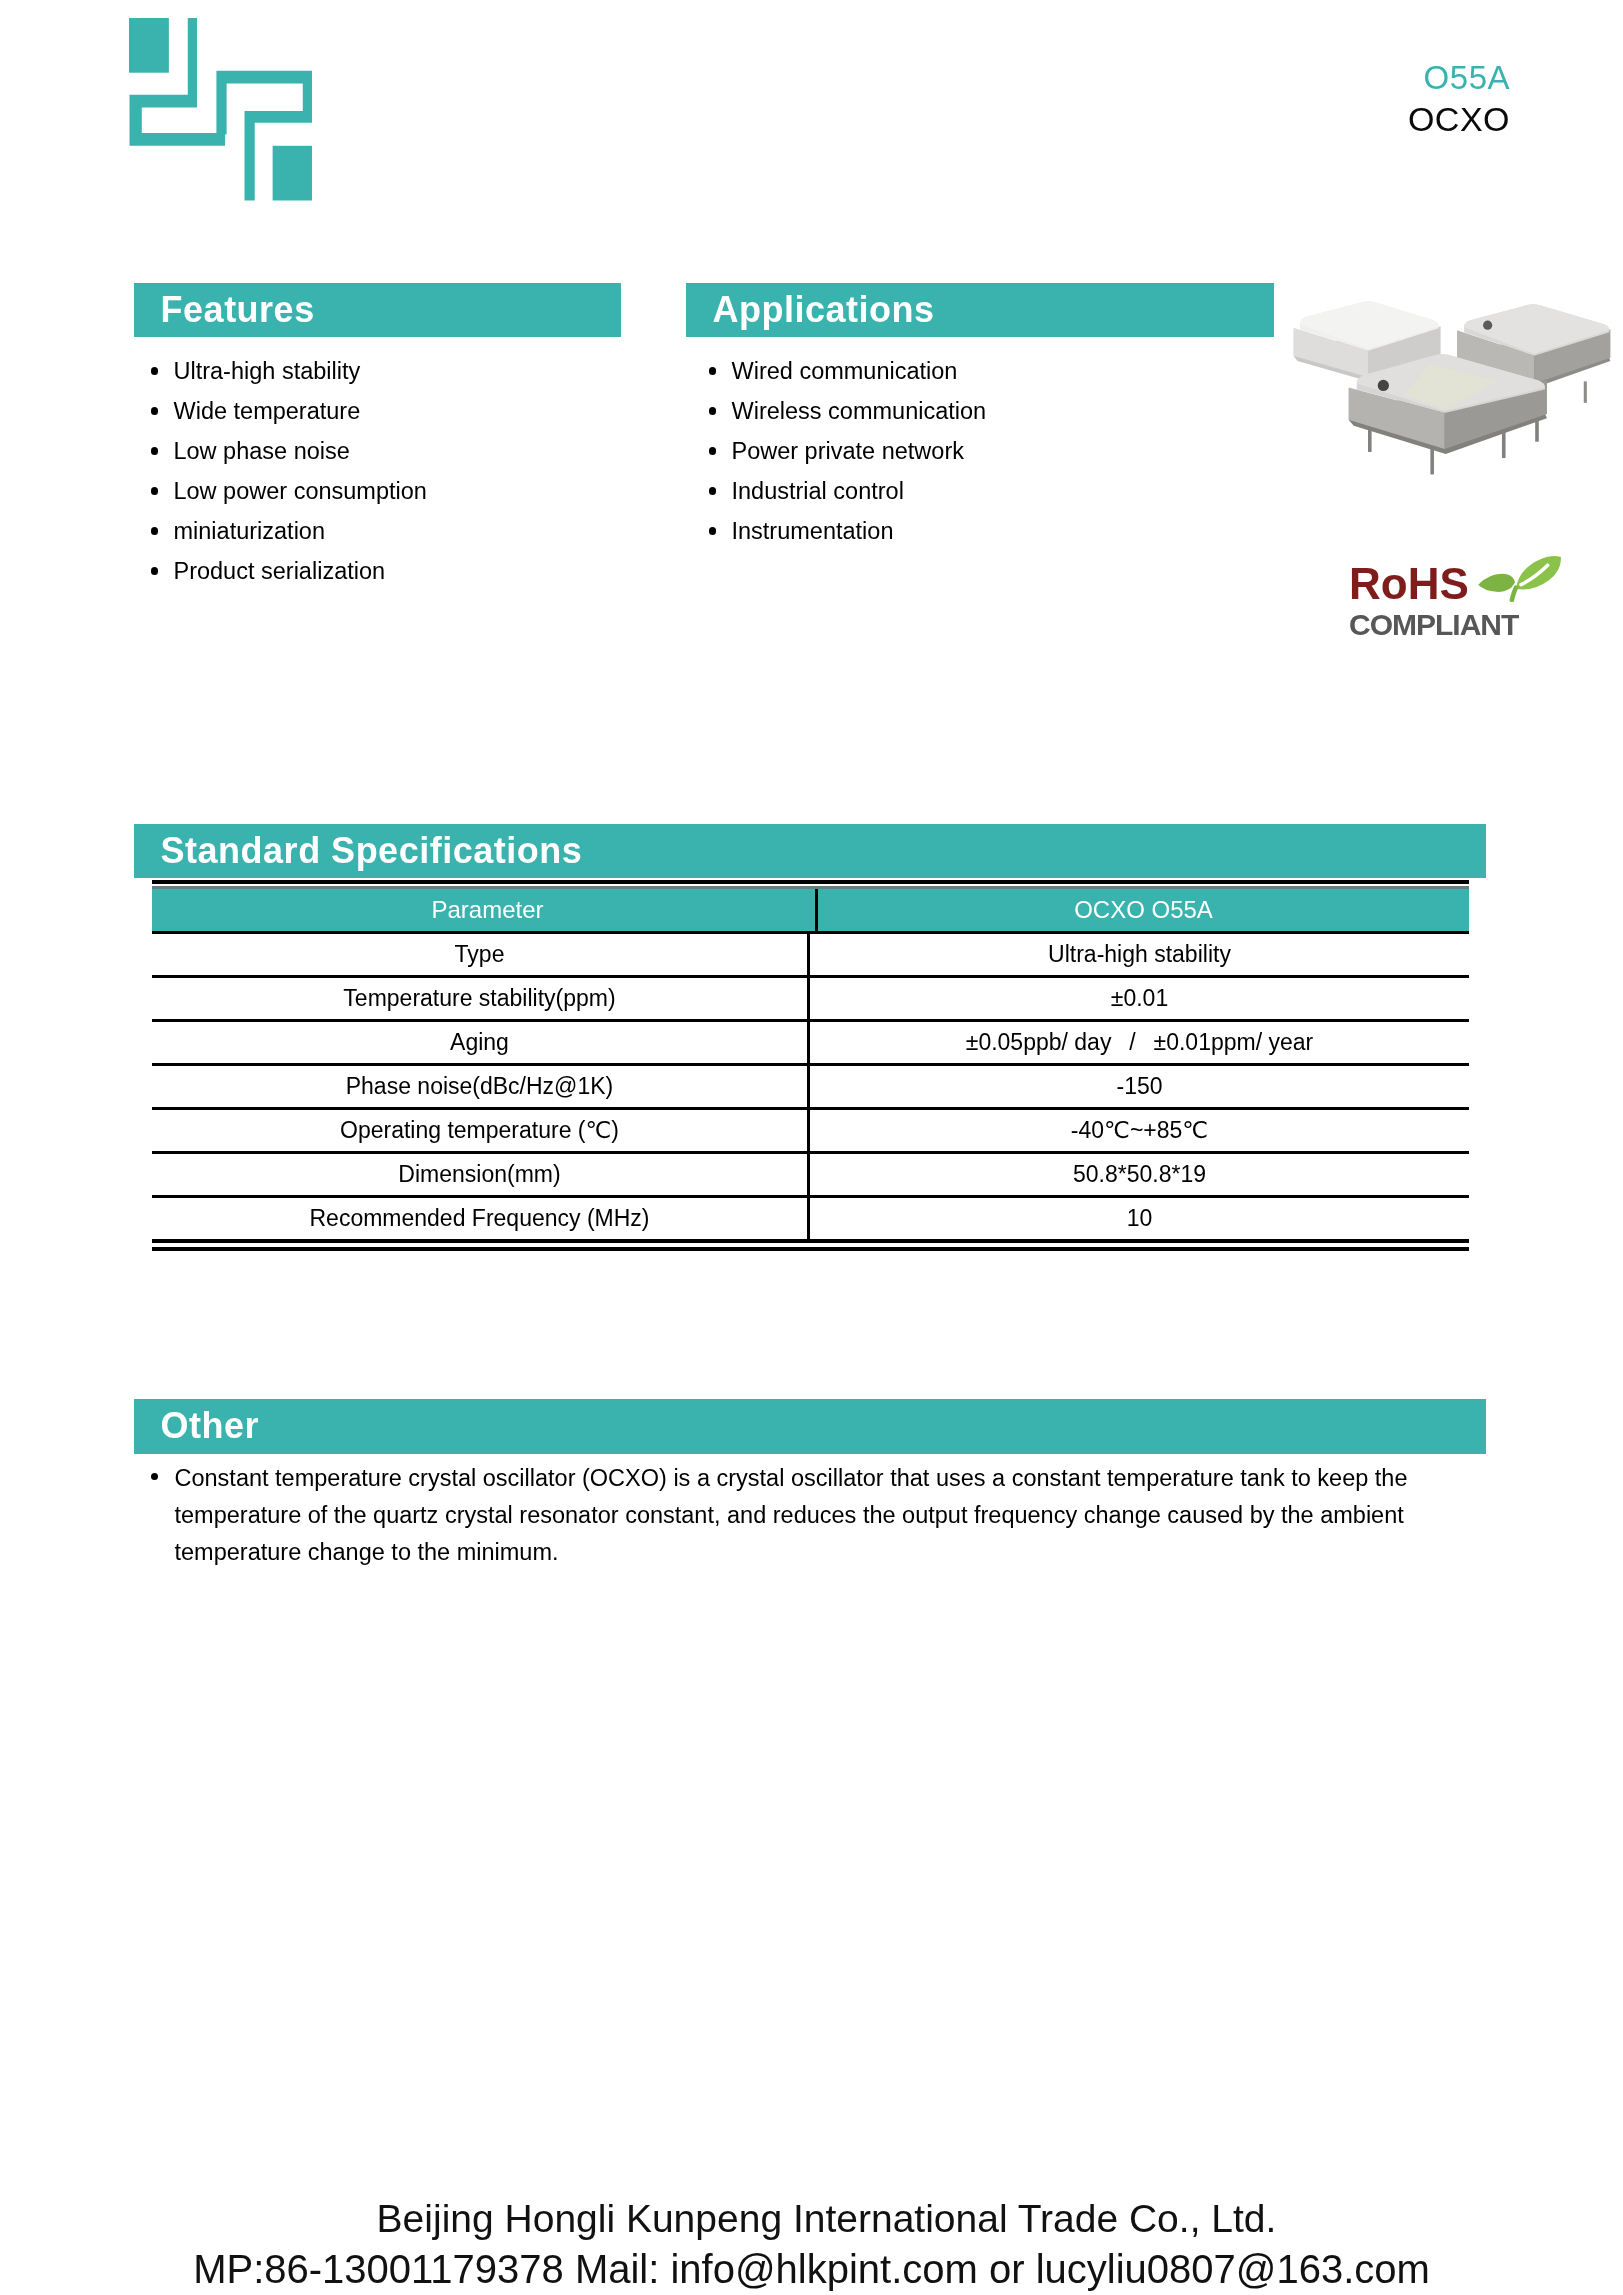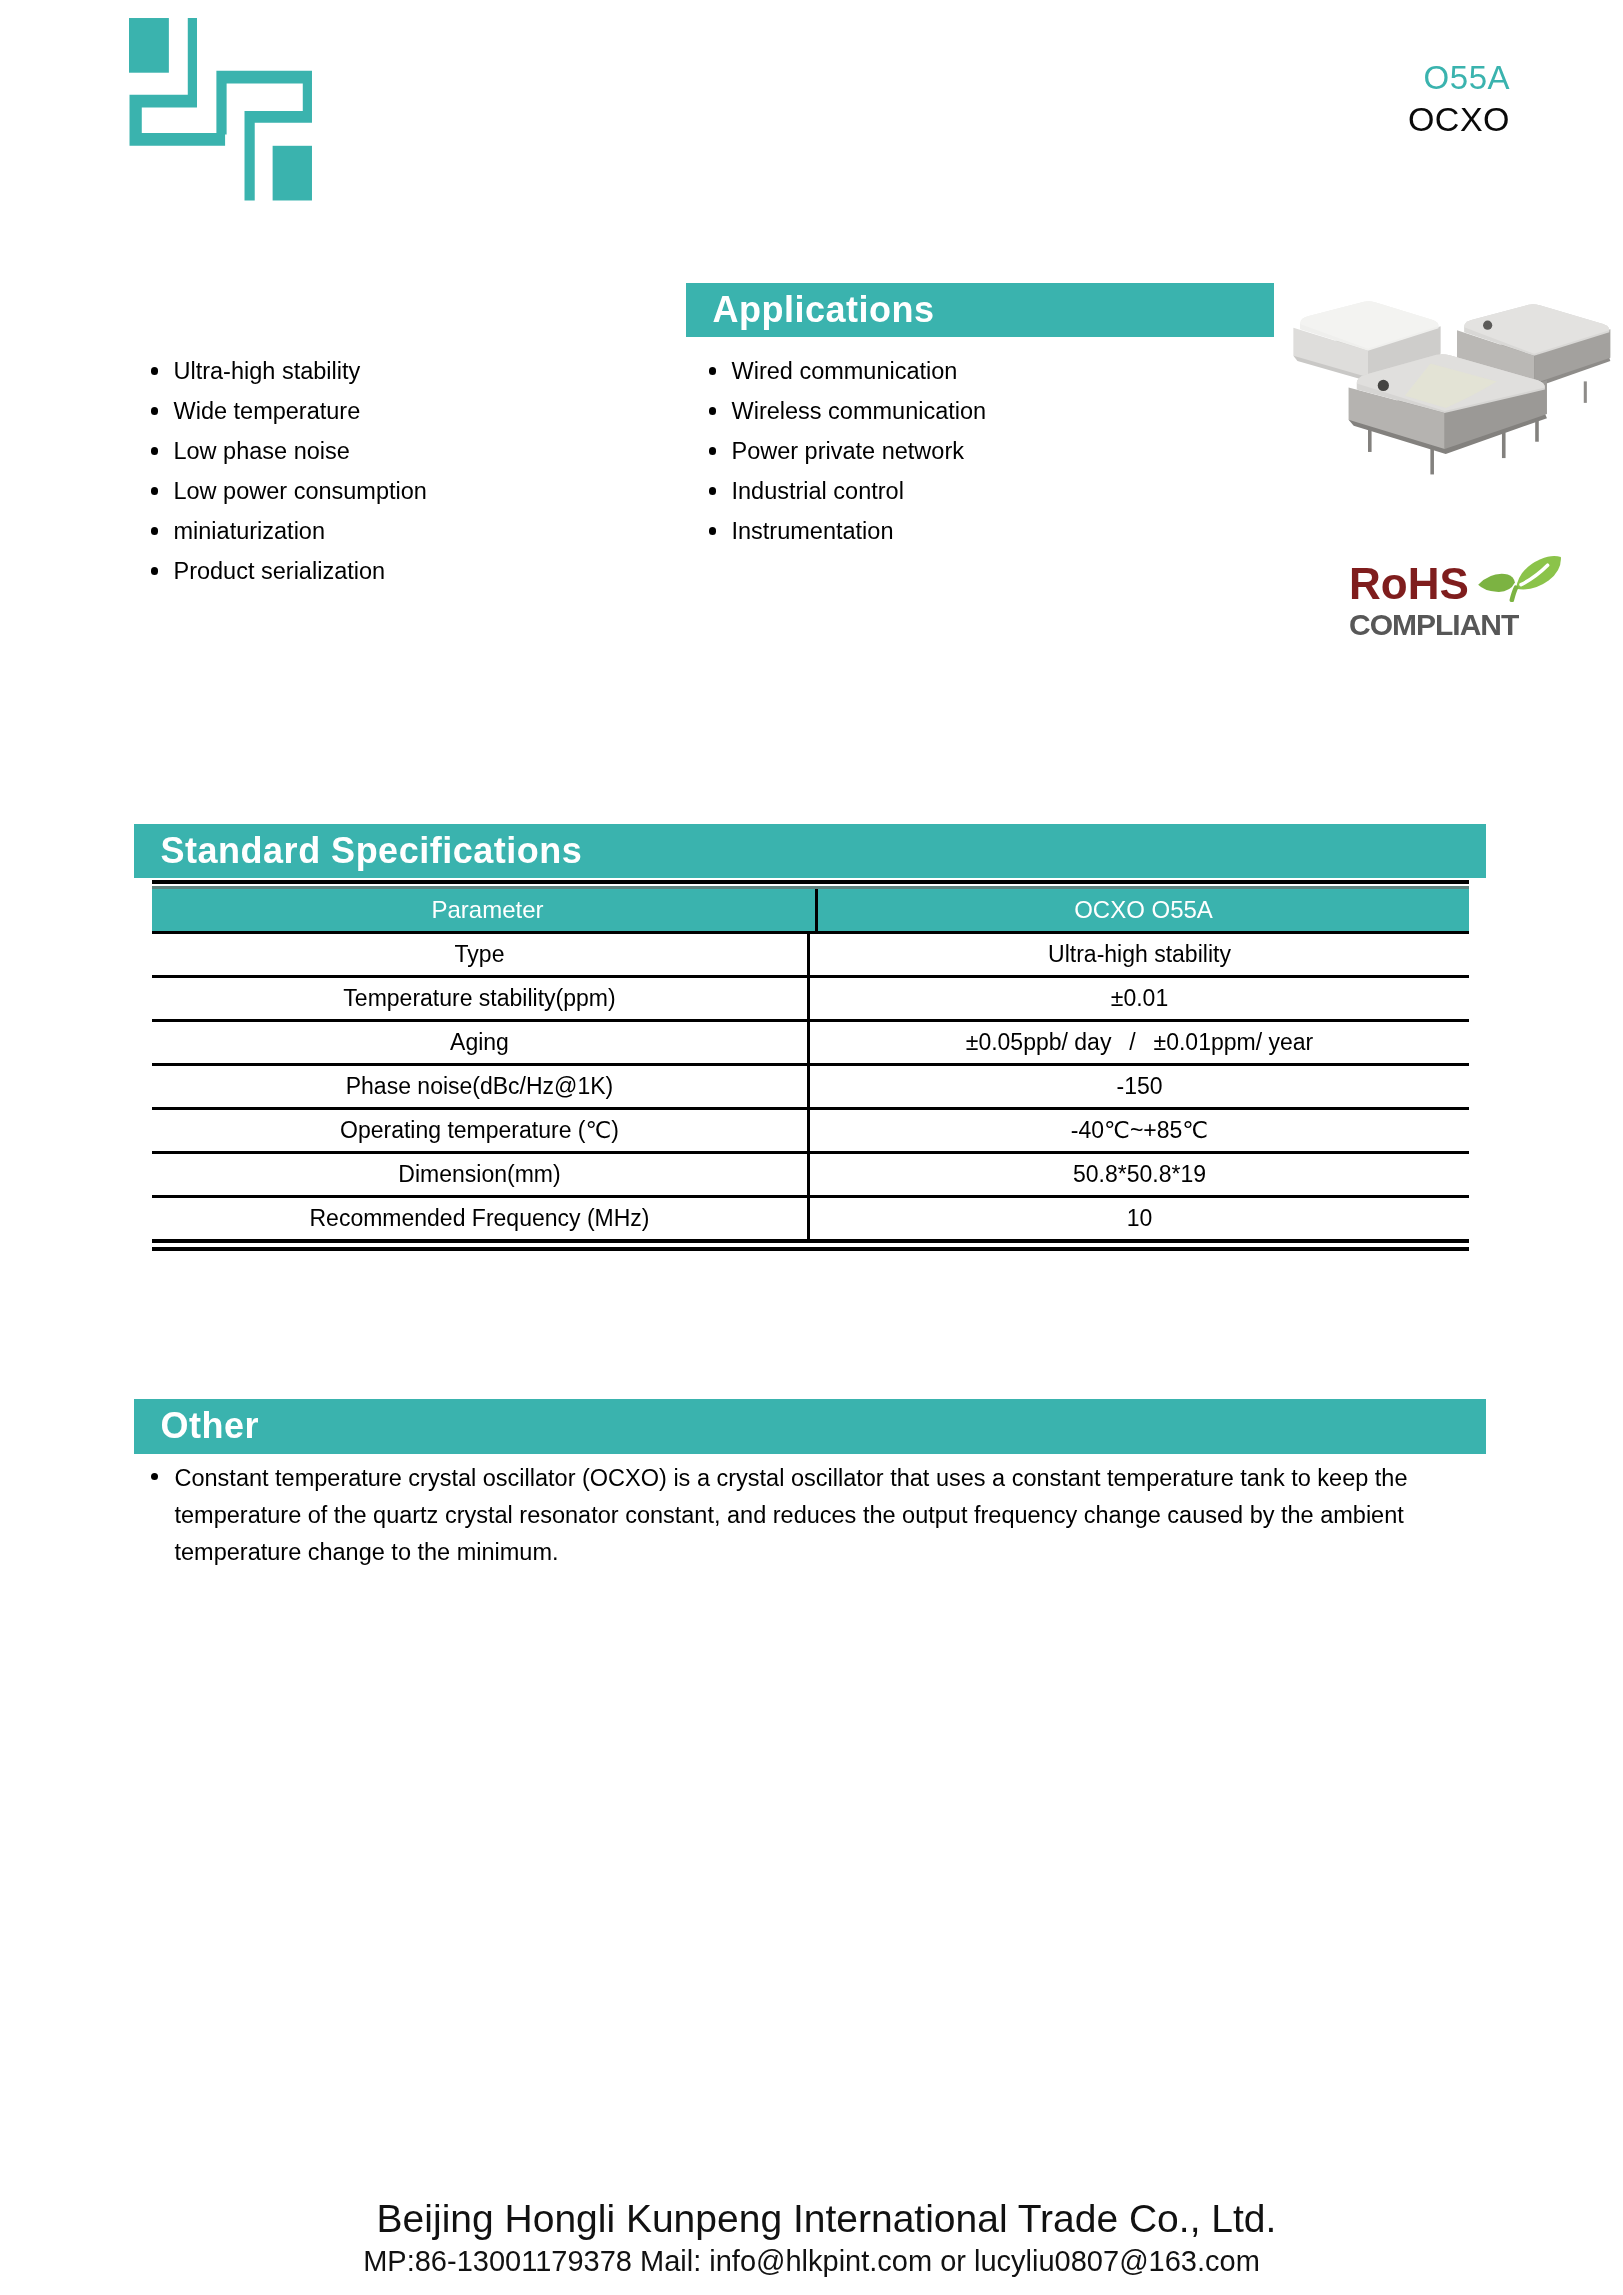--- a/index.html
+++ b/index.html
@@ -58,41 +58,44 @@
   .t-dbl-b{height:3.6px;background:#000;}
   
   .other-para{
     position:absolute;left:151px;top:1460px;width:1309px;
     font-size:23.5px;line-height:37px;padding-left:23.5px;box-sizing:border-box;
   }
   .para-dot{position:absolute;left:0;top:13.3px;margin:0;}
   
   .footer{position:absolute;left:0;top:2197px;width:1623px;text-align:center;color:#111;}
   .footer-line1{font-size:39px;line-height:43px;padding-left:30px;}
-  .footer-line2{font-size:29px;line-height:43px;}
+  .footer-line2{font-size:40px;line-height:43px;margin-top:8px;}
 </style>
 </head>
 <body>
 
 <div class="page">
 
   <svg class="logo" viewBox="0 0 360 360">
     <g fill="#3ab3ae">
       <rect x="0" y="2" width="78" height="107"></rect>
       <path d="M115,2 L133,2 L133,177 L25,177 L25,227 L188,227 L188,252 L1,252 L1,152 L115,152 Z"></path>
       <path d="M171,105 L358,105 L358,207 L246,207 L246,359 L226,359 L226,184 L340,184 L340,130 L191,130 L191,230 L171,230 Z"></path>
       <rect x="281" y="252" width="77" height="107"></rect>
     </g>
   </svg>
 
   <div class="model-block">
     <div class="model-no">O55A</div>
     <div class="model-type">OCXO</div>
   </div>
 
+  <div class="banner banner-features">
+    <span>Features</span>
+  </div>
   <ul class="b-list list-features">
       <li class="b-item">
         <span class="dot"></span>
         <span>Ultra-high stability</span>
       </li>
       <li class="b-item">
         <span class="dot"></span>
         <span>Wide temperature</span>
       </li>
       <li class="b-item">

